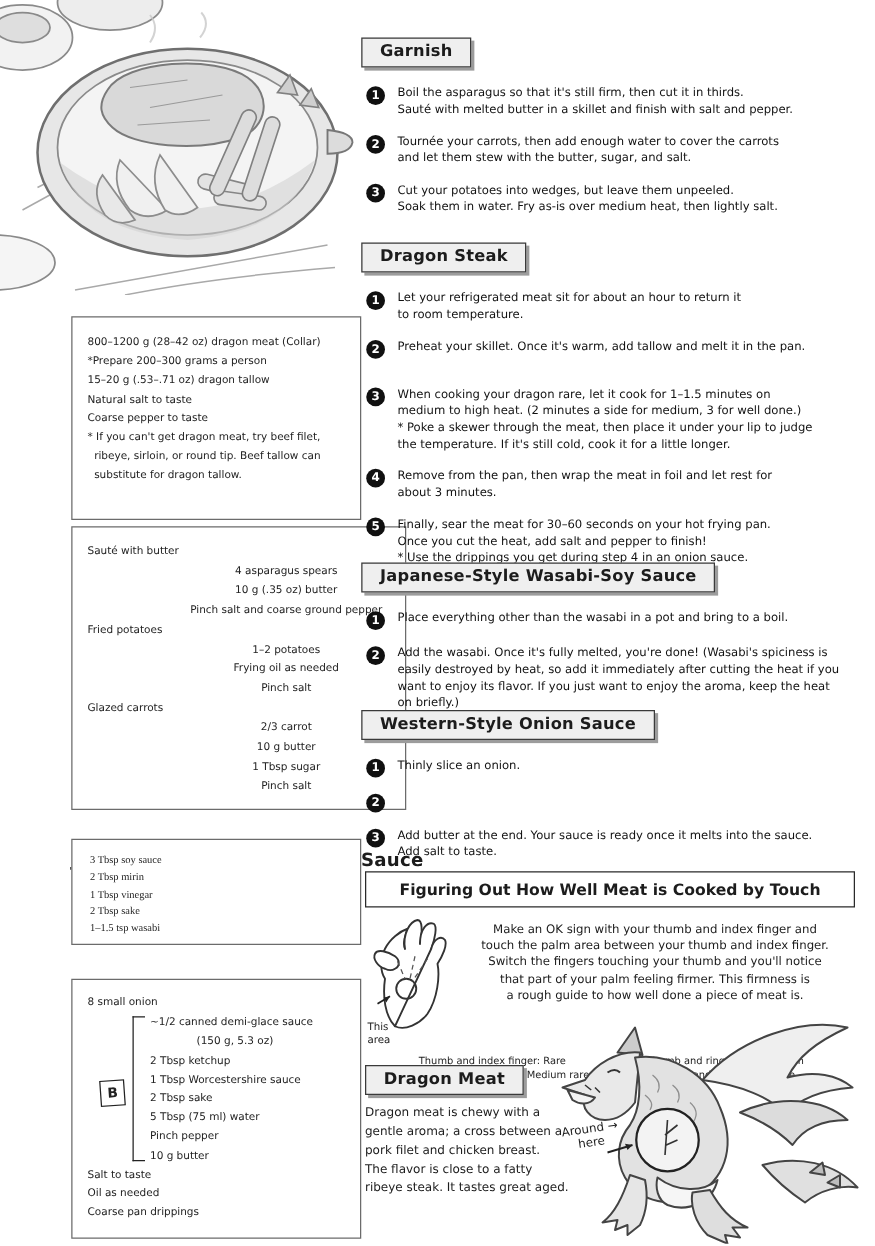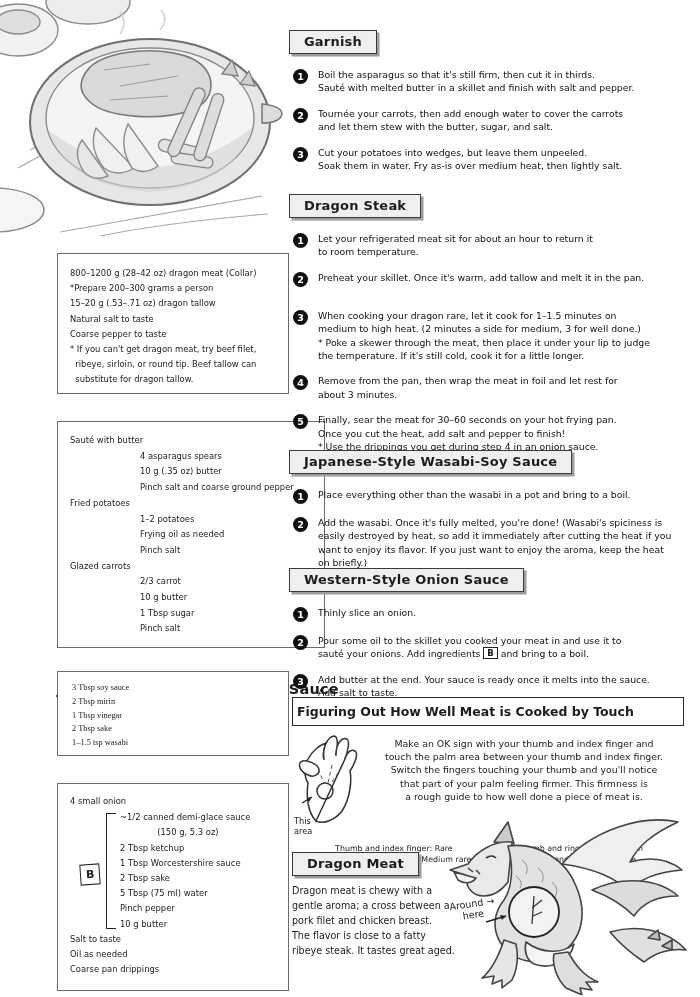--- a/index.html
+++ b/index.html
@@ -8,21 +8,21 @@
   .pre{white-space:pre-line;}
   .hw{font-family:"DejaVu Sans",sans-serif;}
   .abs{position:absolute;}
 
   
   .lefthead{font-size:14.5px;font-weight:bold;letter-spacing:.2px;margin-top:32px;}
   .plainbox{border:1.3px solid #6b6b6b;background:#fff;box-sizing:border-box;
             font-size:8.4px;color:#222;}
   #main-box{padding:12px 8px 8px 12px;line-height:15.2px;}
   #garnish-box{padding:11px 6px 6px 12px;line-height:15.7px;}
-  .ggroup-items{margin-left:70px;}
+  .ggroup-items{margin-left:70px;text-align:center;}
   #wasabi-box{padding:9px 6px 6px 14px;line-height:13.8px;font-family:Liberation Serif, serif;}
   #onion-box{padding:10px 6px 6px 12px;line-height:15.2px;}
   .bracket-row{position:relative;margin-left:36px;padding-left:14px;margin-top:1px;}
   .bracket{position:absolute;left:0;top:3px;bottom:3px;width:9px;
            border-left:1.6px solid #222;border-top:1.6px solid #222;border-bottom:1.6px solid #222;}
   .b-badge{position:absolute;left:-26px;top:44%;border:1.4px solid #222;background:#fff;
            font-size:11px;font-weight:bold;padding:2px 5px;transform:rotate(-4deg);}
 
   
   .titlebox{display:inline-block;border:1.4px solid #3a3a3a;background:#efefef;
@@ -31,21 +31,21 @@
   .step{display:flex;gap:10px;margin-bottom:12px;}
   .num{flex:0 0 auto;width:15px;height:15px;border-radius:50%;background:#101010;color:#fff;
        font-size:9.5px;font-weight:bold;text-align:center;line-height:15px;margin-top:1px;}
   .steptext{font-size:9.3px;line-height:13.4px;color:#111;}
   .steps{margin-top:14px;margin-left:4px;}
   .gap-lg{margin-bottom:22px;}
   .bbox-inline{display:inline-block;border:1.2px solid #222;font-size:8.5px;font-weight:bold;
                padding:0 3px;line-height:10px;transform:translateY(-1px);}
 
   
-  .widebox{border:1.5px solid #2a2a2a;background:#fff;text-align:left;
+  .widebox{border:1.5px solid #2a2a2a;background:#fff;text-align:center;
            font-size:12.5px;font-weight:bold;padding:6px 4px;}
   .touch-row{display:flex;margin-top:7px;}
   .touch-body{flex:1;text-align:center;font-size:9.4px;line-height:13.2px;margin-top:4px;}
   .this-area{font-size:8.2px;line-height:9.5px;margin-left:2px;margin-top:-12px;}
   .finger-labels{display:flex;margin-top:8px;font-size:7.9px;line-height:10.5px;}
   .fl-left{width:52%;text-align:center;}
   .fl-right{width:43%;text-align:center;}
 
   
   .meat-body{margin-top:7px;font-size:9.6px;line-height:15px;}
@@ -104,21 +104,21 @@
     </g>
 
     <g stroke="#c9c9c9" stroke-width="1.6" fill="none" opacity="0.8">
       <path d="M120 34 q8 -12 0 -22"></path>
       <path d="M160 30 q9 -11 1 -20"></path>
     </g>
   </svg>
 
   <div class="abs lefthead hw" style="left:57px;top:226px">Ingredients - Serves 4</div>
 
-  <div id="main-box" class="abs plainbox pre" style="left:57px;top:253px;width:232px;height:141px">800–1200 g (28–42 oz) dragon meat (Collar)
+  <div id="main-box" class="abs plainbox pre" style="left:57px;top:253px;width:232px;height:163px">800–1200 g (28–42 oz) dragon meat (Collar)
 *Prepare 200–300 grams a person
 15–20 g (.53–.71 oz) dragon tallow
 Natural salt to taste
 Coarse pepper to taste
 * If you can't get dragon meat, try beef filet,
 &nbsp;&nbsp;ribeye, sirloin, or round tip. Beef tallow can
 &nbsp;&nbsp;substitute for dragon tallow.</div>
 
   <div class="abs lefthead hw" style="left:57px;top:399px">Garnish</div>
 
@@ -142,21 +142,21 @@
 
   <div id="wasabi-box" class="abs plainbox pre" style="left:57px;top:671px;width:232px;height:85px">3 Tbsp soy sauce
 2 Tbsp mirin
 1 Tbsp vinegar
 2 Tbsp sake
 1–1.5 tsp wasabi</div>
 
   <div class="abs lefthead hw" style="left:57px;top:759px">Western-Style Onion Sauce</div>
 
   <div id="onion-box" class="abs plainbox" style="left:57px;top:783px;width:232px;height:208px">
-    <div>4 small onion</div>
+    <div>8 small onion</div>
     <div class="bracket-row">
       <div class="bracket"></div>
       <div class="b-badge">B</div>
       <div class="pre">~1/2 canned demi-glace sauce
 &nbsp;&nbsp;&nbsp;&nbsp;&nbsp;&nbsp;&nbsp;&nbsp;&nbsp;&nbsp;&nbsp;&nbsp;&nbsp;&nbsp;(150 g, 5.3 oz)
 2 Tbsp ketchup
 1 Tbsp Worcestershire sauce
 2 Tbsp sake
 5 Tbsp (75 ml) water
 Pinch pepper
@@ -240,22 +240,20 @@
 
   <div class="abs" style="left:289px;top:568px;width:408px">
     <div class="titlebox">Western-Style Onion Sauce</div>
     <div class="steps">
       <div class="step">
         <span class="num">1</span>
         <div class="steptext pre">Thinly slice an onion.</div>
       </div>
       <div class="step">
         <span class="num">2</span>
-        <div class="steptext pre"><span>Pour some oil to the skillet you cooked your meat in and use it to
-sauté your onions. Add ingredients </span><span class="bbox-inline">B</span><span> and bring to a boil.</span></div>
       </div>
       <div class="step">
         <span class="num">3</span>
         <div class="steptext pre">Add butter at the end. Your sauce is ready once it melts into the sauce.
 Add salt to taste.</div>
       </div>
     </div>
   </div>
 
   <div class="abs" style="left:292px;top:697px;width:392px">

